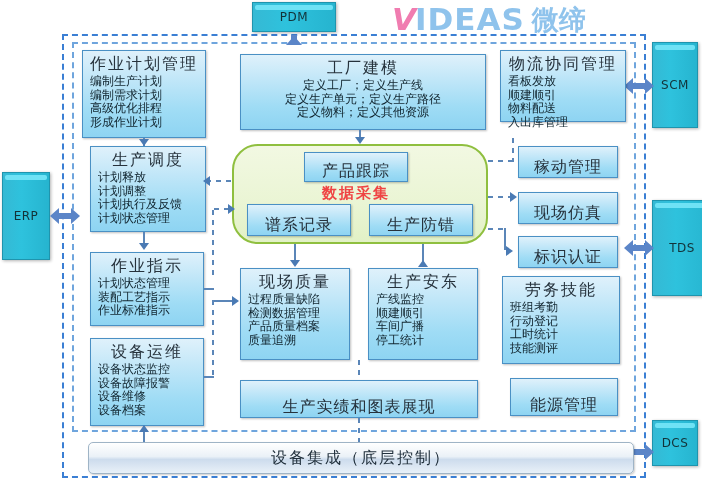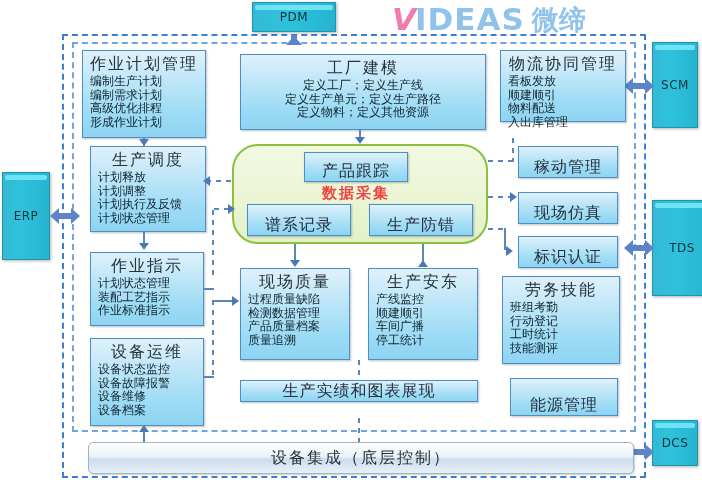--- a/index.html
+++ b/index.html
@@ -225,21 +225,21 @@
   <div class="box" style="left:368px;top:268px;width:110px;height:92px;">
     <div class="title">生产安东</div>
     <ul>
       <li>产线监控</li>
       <li>顺建顺引</li>
       <li>车间广播</li>
       <li>停工统计</li>
     </ul>
   </div>
 
-  <div class="box only-title" style="left:240px;top:380px;width:238px;height:22px;">
+  <div class="box only-title" style="left:240px;top:380px;width:238px;height:38px;">
     <div class="title">生产实绩和图表展现</div>
   </div>
 
   <div class="box" style="left:500px;top:50px;width:126px;height:72px;">
     <div class="title">物流协同管理</div>
     <ul>
       <li>看板发放</li>
       <li>顺建顺引</li>
       <li>物料配送</li>
       <li>入出库管理</li>

